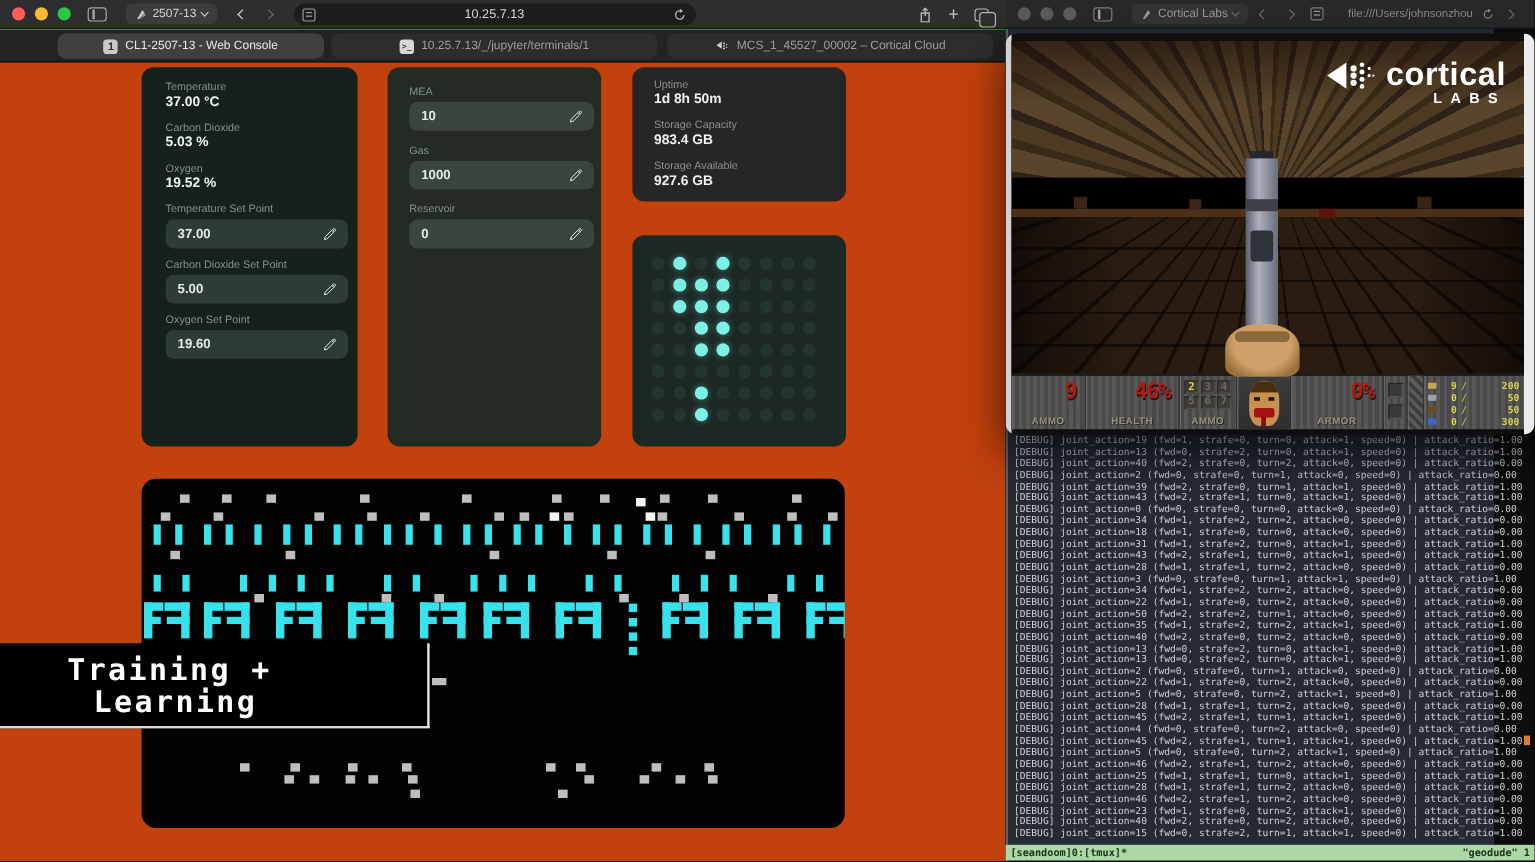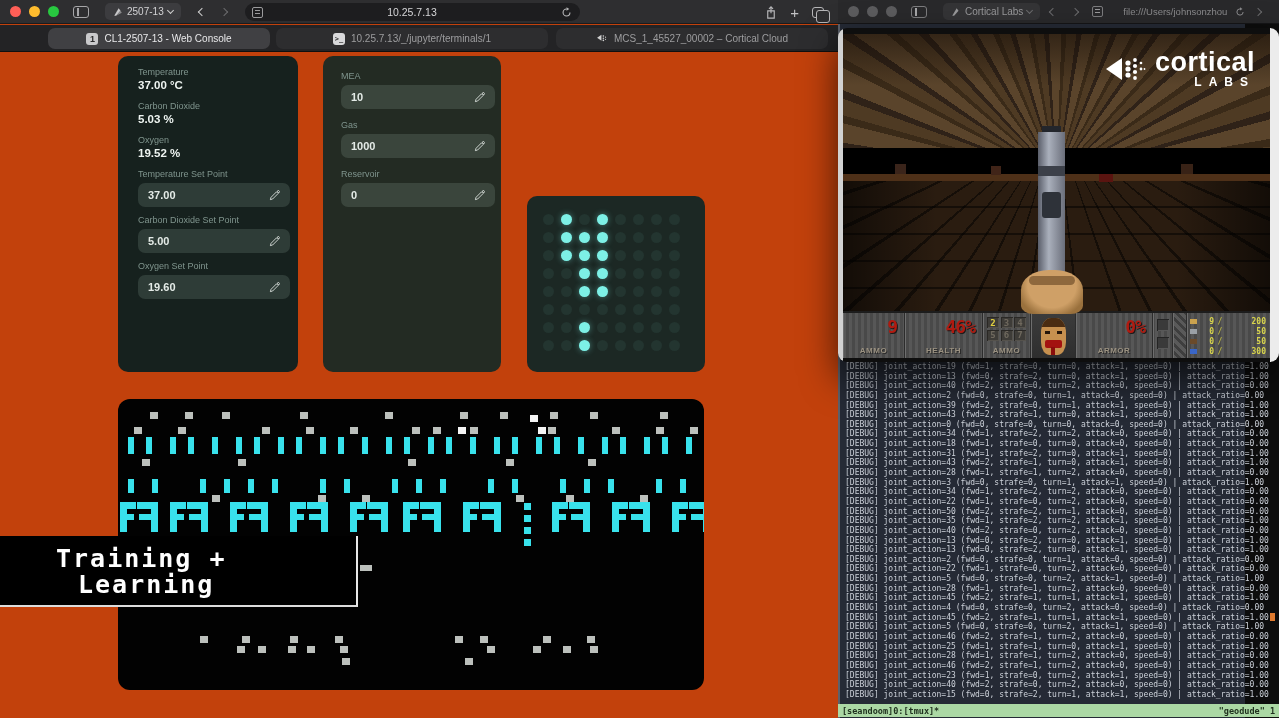--- a/index.html
+++ b/index.html
@@ -88,21 +88,21 @@
   }
   #doom-wallbase { position:absolute; left:0; right:0; top:140px; height:7px; background:#4e3018; }
   #doom-floor { position:absolute; left:0; right:0; top:147px; height:131px;
     background:
       linear-gradient(90deg, rgba(0,0,0,.55), rgba(0,0,0,0) 22%, rgba(0,0,0,0) 78%, rgba(0,0,0,.55)),
       repeating-linear-gradient(180deg, rgba(0,0,0,0) 0 25px, rgba(0,0,0,.5) 25px 27px),
       repeating-conic-gradient(from 166deg at 50% -42%, rgba(0,0,0,0) 0deg 7deg, rgba(0,0,0,.5) 7deg 7.9deg),
       #2a1c10;
   }
   .sprite { position:absolute; }
-  #doom-logo { position:absolute; right:15px; top:15px; display:flex; gap:9px; align-items:flex-end; z-index:3; }
+  #doom-logo { position:absolute; right:15px; top:15px; display:flex; gap:9px; align-items:flex-start; z-index:3; }
   #doom-logo .wordmark { color:#fff; }
   #logo-line1 { font-size:27px; font-weight:bold; letter-spacing:.5px; line-height:26px; }
   #logo-line2 { font-size:12px; font-weight:bold; letter-spacing:7px; text-align:right; line-height:14px; }
   #doom-gun-slide { position:absolute; left:195px; top:98px; width:27px; height:148px; background:linear-gradient(90deg,#5a5e6a,#aab0bc 40%,#6a6e7a); z-index:2; }
   #doom-gun-slide::before { content:""; position:absolute; left:0; top:34px; width:100%; height:10px; background:#3c4049; }
   #doom-gun-slide::after  { content:""; position:absolute; left:4px; top:60px; width:19px; height:26px; background:#2e3239; border-radius:3px; }
   #doom-gun-muzzle { position:absolute; left:199px; top:92px; width:19px; height:8px; background:#23262c; z-index:2; }
   #doom-hand { position:absolute; left:178px; top:236px; width:62px; height:44px; background:radial-gradient(ellipse at 50% 35%, #cfa067 0 55%, #9a713d 80%); border-radius:45% 45% 20% 20%; z-index:2; }
   #doom-hand::before { content:""; position:absolute; left:8px; top:6px; width:46px; height:9px; background:rgba(90,58,28,.55); border-radius:5px; }
   #doom-hud { position:absolute; left:0; right:0; bottom:0; height:47px; border-top:2px solid #1d1d1d; display:flex;
@@ -254,20 +254,28 @@
         </div>
         <div class="sp-group">
           <div class="ro-label">Reservoir</div>
           <div class="field">
             <span class="field-value">0</span>
             <svg width="11" height="11" viewBox="0 0 12 12">
               <path d="M1.5 10.5 L2.2 8 L8.2 2 L10 3.8 L4 9.8 Z M8.9 1.3 L10.7 3.1 L11.3 2.5 A0.9 0.9 0 0 0 11.3 1.2 L10.8 0.7 A0.9 0.9 0 0 0 9.5 0.7 Z" fill="none" stroke="#e9efec" stroke-width="0.9"></path>
             </svg>
           </div>
         </div>
+      </div>
+    <div class="panel" id="panel-stats">
+        <div class="ro-label">Uptime</div>
+        <div class="ro-value">1d 8h 50m</div>
+        <div class="ro-label">Storage Capacity</div>
+        <div class="ro-value">983.4 GB</div>
+        <div class="ro-label">Storage Available</div>
+        <div class="ro-value">927.6 GB</div>
       </div>
     <div class="panel" id="panel-grid">
         <div class="dot" style="left: 16px; top: 18px; background: rgb(35, 53, 48);"></div>
         <div class="dot" style="left: 34px; top: 18px; background: rgb(125, 240, 230); box-shadow: rgba(125, 240, 230, 0.45) 0px 0px 6px;"></div>
         <div class="dot" style="left: 52px; top: 18px; background: rgb(35, 53, 48);"></div>
         <div class="dot" style="left: 70px; top: 18px; background: rgb(125, 240, 230); box-shadow: rgba(125, 240, 230, 0.45) 0px 0px 6px;"></div>
         <div class="dot" style="left: 88px; top: 18px; background: rgb(35, 53, 48);"></div>
         <div class="dot" style="left: 106px; top: 18px; background: rgb(35, 53, 48);"></div>
         <div class="dot" style="left: 124px; top: 18px; background: rgb(35, 53, 48);"></div>
         <div class="dot" style="left: 142px; top: 18px; background: rgb(35, 53, 48);"></div>

